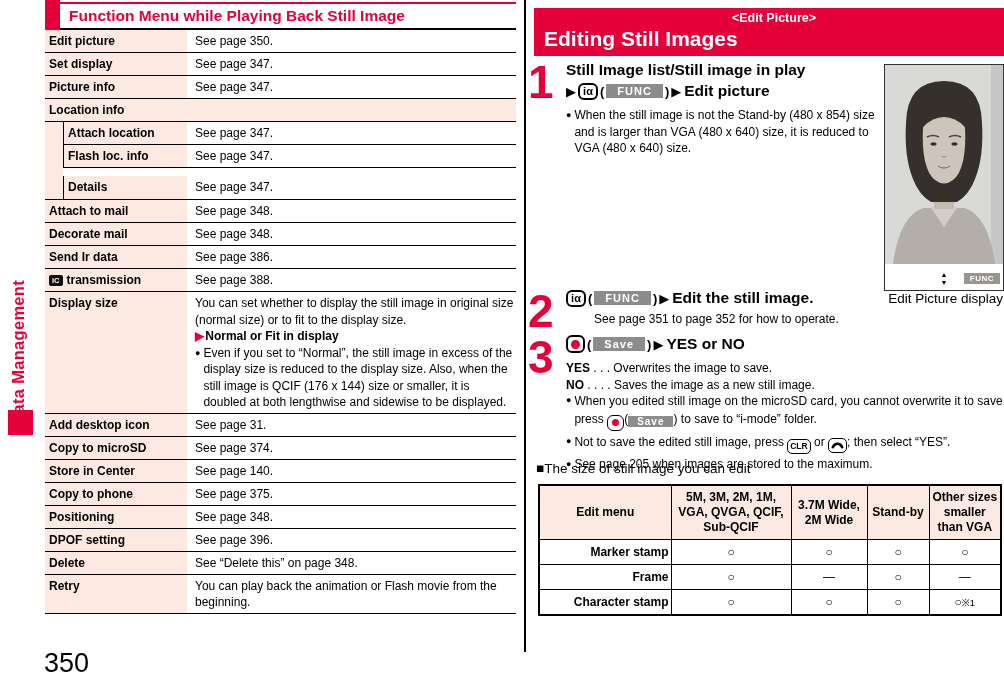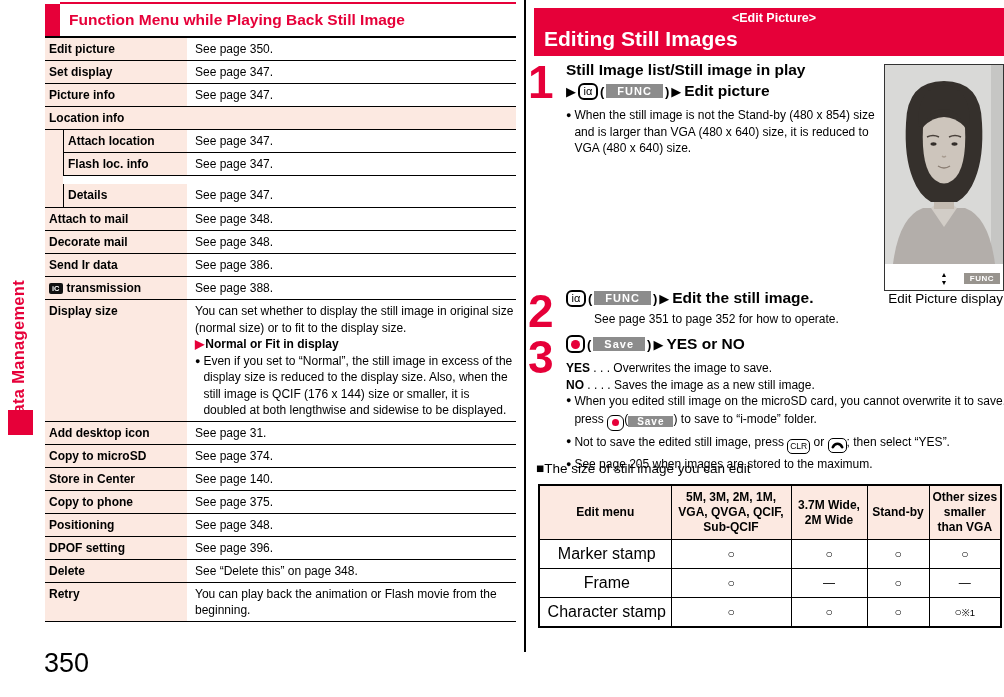--- a/index.html
+++ b/index.html
@@ -8,21 +8,21 @@
 
   
   .side-label{position:absolute;left:9px;top:280px;writing-mode:vertical-rl;transform:rotate(180deg);
               color:#e60039;font-weight:bold;font-size:16.5px;letter-spacing:0.3px;}
   .side-block{position:absolute;left:8px;top:410px;width:25px;height:25px;background:#e60039;}
   .pageno{position:absolute;left:44px;top:648px;font-size:27px;}
 
   
   .top-rule{position:absolute;left:60px;top:2px;width:456px;height:2px;background:#e60039;}
   .left-col{position:absolute;left:45px;top:5px;width:471px;}
-  .title-row{display:flex;align-items:center;height:30px;}
+  .title-row{display:flex;align-items:center;height:22px;}
   .title-bar{width:15px;height:32px;background:#e60039;margin-right:9px;flex-shrink:0;}
   .left-title{color:#e60039;font-size:15.5px;font-weight:bold;white-space:nowrap;}
   .ltable{margin-top:1px;border-top:2px solid #000;}
   .lrow{display:flex;align-items:stretch;border-bottom:1px solid #000;min-height:23px;box-sizing:border-box;}
   .lbl{width:142px;flex-shrink:0;background:#fce9e1;font-weight:bold;font-size:12px;
        padding:4px 4px 2px 4px;box-sizing:border-box;line-height:15px;}
   .val{flex:1;font-size:12px;padding:3px 2px 2px 8px;line-height:16.5px;box-sizing:border-box;}
   .lrow.group .lbl{width:100%;}
   .subgroup{position:relative;border-bottom:1px solid #000;}
   .subgroup::before{content:"";position:absolute;left:0;top:0;bottom:0;width:18px;background:#fce9e1;}
@@ -42,21 +42,21 @@
   
   .red-header{position:absolute;left:534px;top:8px;width:470px;height:48px;background:#e60039;
               color:#fff;padding:3px 0 0 10px;box-sizing:border-box;}
   .red-header .tag{font-size:12.5px;font-weight:bold;line-height:15px;text-align:center;}
   .red-header .big{font-size:21px;font-weight:bold;line-height:26px;}
 
   .stepnum{position:absolute;color:#e60039;font-weight:bold;font-size:46px;line-height:40px;}
   .cmdline{display:flex;align-items:center;gap:2px;white-space:nowrap;}
   .arrow{font-size:13px;}
   .keycap{display:inline-flex;align-items:center;justify-content:center;border:2px solid #000;
-          border-radius:6px;min-width:20px;height:17px;font-weight:normal;font-size:11px;
+          border-radius:6px;min-width:20px;height:17px;font-weight:bold;font-size:11px;
           padding:0 2px;box-sizing:border-box;background:#fff;}
   .keycap.inline{height:15px;min-width:15px;font-size:8.5px;border-width:1.5px;border-radius:5px;
                  vertical-align:-3px;display:inline-flex;}
   .action{font-size:15.5px;font-weight:bold;margin-left:1px;}
   .chip{background:#8c8c8c;color:#fff;font-weight:bold;font-size:11px;padding:1px 11px;letter-spacing:1px;}
   .chip.small{font-size:10px;padding:0 9px;vertical-align:-2px;}
   .paren{font-size:13px;font-weight:bold;}
   .step-title{position:absolute;font-size:15.5px;font-weight:bold;}
   .note{position:absolute;font-size:12px;}
   .centerkey{display:inline-flex;align-items:center;justify-content:center;width:19px;height:18px;
@@ -76,21 +76,21 @@
           font-size:7px;line-height:8px;color:#000;}
   .screen-func{position:absolute;right:3px;top:5px;background:#98948e;color:#fff;font-size:8px;
                font-weight:bold;padding:1px 6px;letter-spacing:0.5px;}
   .caption{position:absolute;left:862px;top:291px;width:141px;text-align:right;font-size:13.5px;}
 
   
   .size-heading{position:absolute;left:536px;top:461px;font-size:13.5px;font-weight:normal;}
   .size-table{position:absolute;left:538px;top:484px;border-collapse:collapse;border:2px solid #000;}
   .size-table th,.size-table td{border:1px solid #000;}
   .size-table th{background:#fce9e1;font-size:12px;padding:4px 2px;line-height:15px;}
-  .size-table td.lab{font-size:16px;text-align:center;padding:5px 2px 5px 5px;}
+  .size-table td.lab{font-size:12px;text-align:right;padding:5px 2px 5px 5px;font-weight:bold;}
   .size-table td.c{text-align:center;font-size:12px;padding:5px 0;}
   .note-sup{font-size:9.5px;}
 </style>
 </head>
 <body>
 
 <div class="canvas">
 
   <div class="side-label">Data Management</div>
   <div class="side-block"></div>

